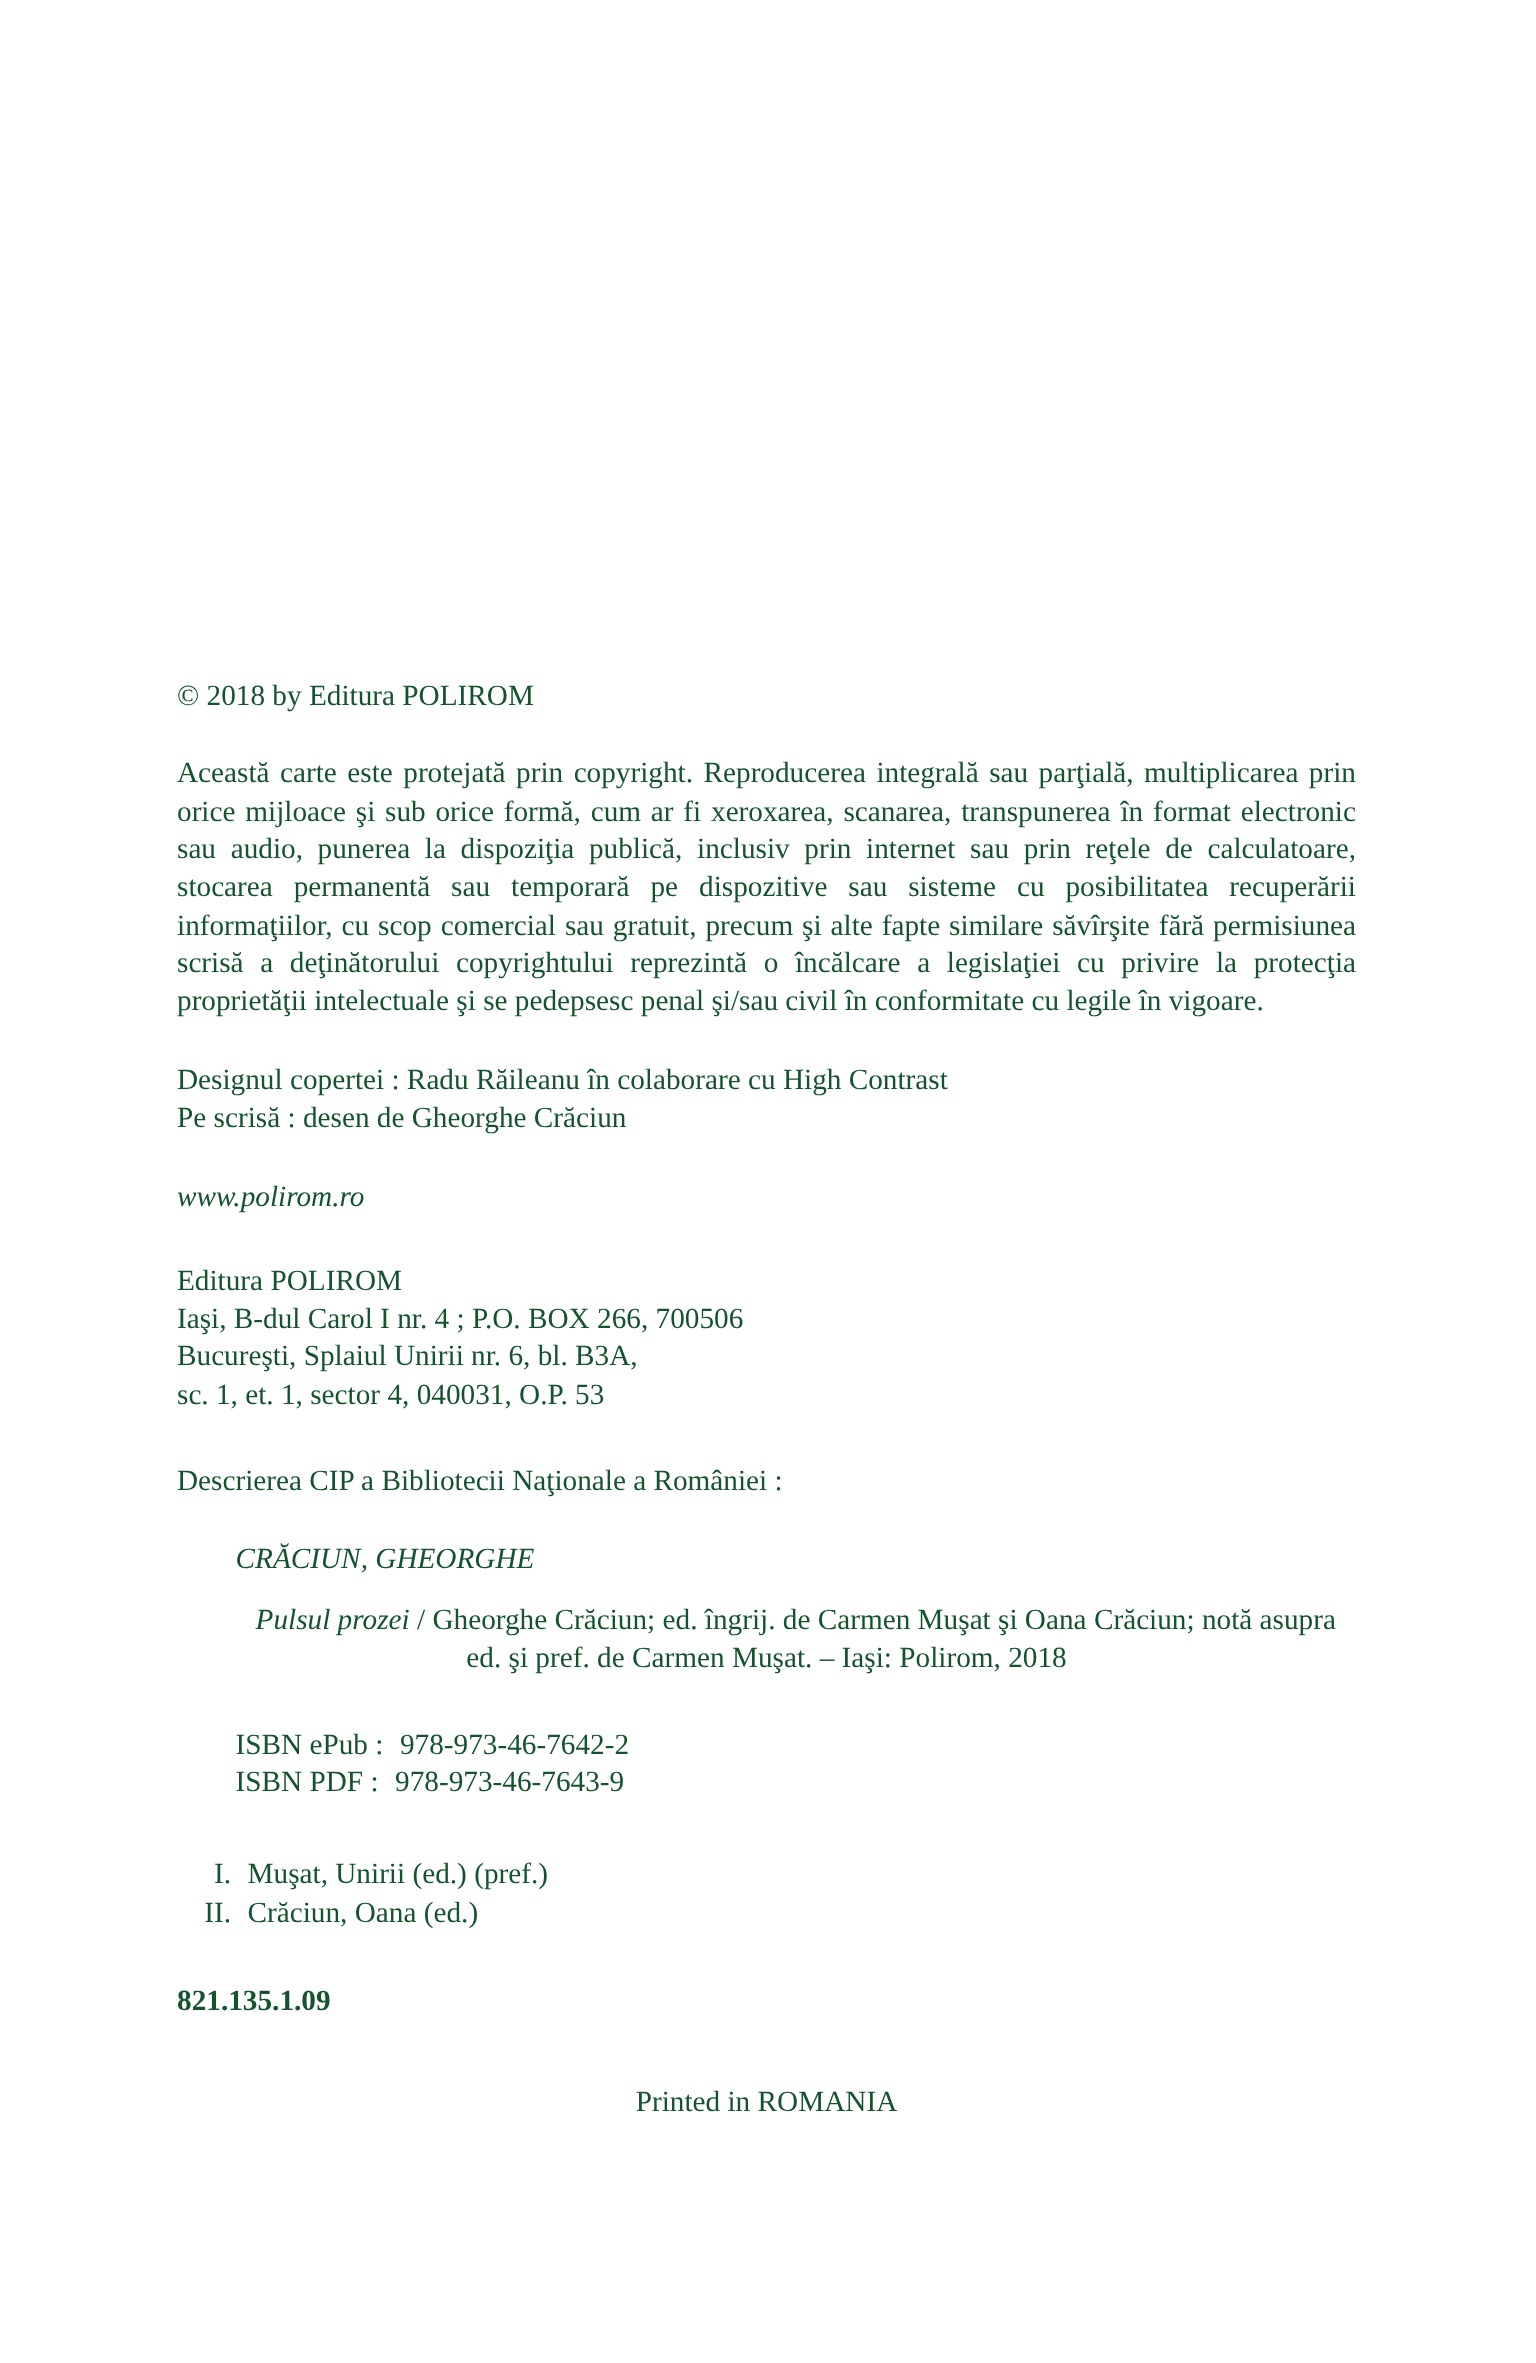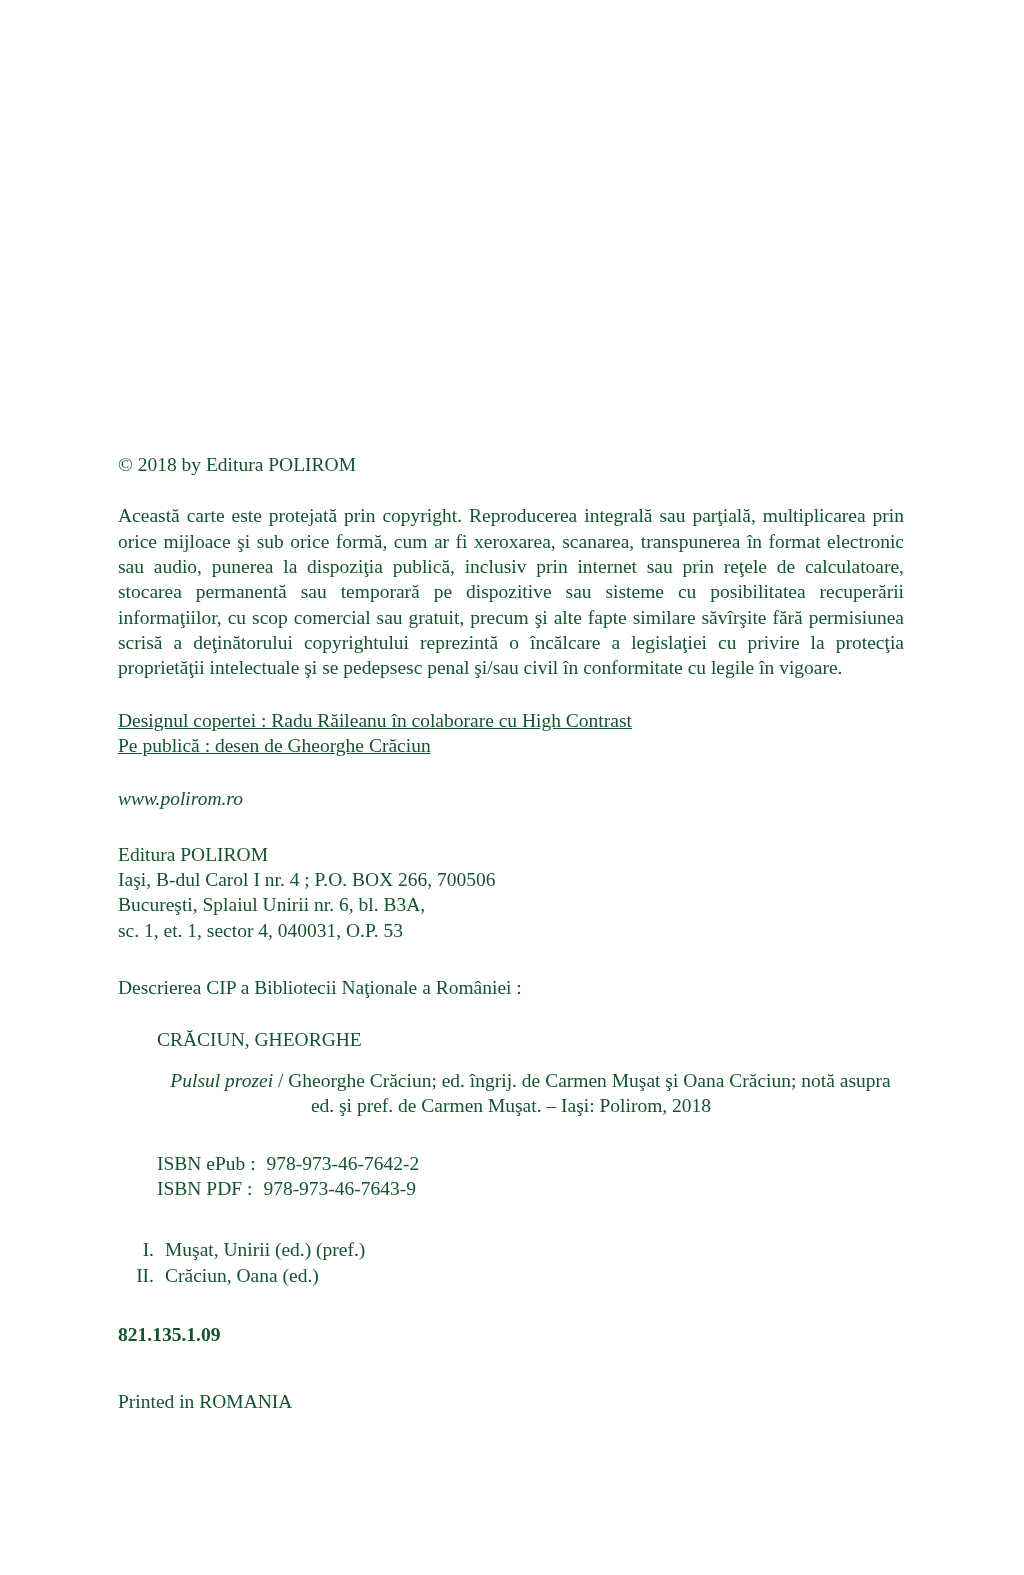--- a/index.html
+++ b/index.html
@@ -19,30 +19,31 @@
     line-height: 1.3;
     color: #14532d;
     overflow: hidden;
   }
   .block { margin: 0 0 0 0; }
   .copyright-line { margin-bottom: 26px; }
   .notice {
     text-align: justify;
     margin-bottom: 27px;
   }
-  .credits-block { margin-bottom: 28px; text-decoration: underline; }
+  .credits-block { margin-bottom: 28px; }
   .website {
     font-style: italic;
     margin-bottom: 30px;
   }
   .publisher-block { margin-bottom: 32px; }
   .cip-heading { margin-bottom: 26px; }
   .cip-author {
     margin-left: 39px;
     margin-bottom: 16px;
+    font-style: italic;
   }
   .cip-title {
     text-indent: 39px;
     text-align: center;
     margin-bottom: 32px;
   }
   .cip-title .title-italic { font-style: italic; }
   .isbn-block {
     margin-left: 39px;
     margin-bottom: 36px;
@@ -52,35 +53,35 @@
   .isbn-value { margin-left: 11px; }
   .contrib-block { margin-bottom: 34px; }
   .contrib-row { display: flex; }
   .contrib-num {
     flex: none;
     width: 36px;
     text-align: right;
     margin-right: 11px;
   }
   .udc { margin-bottom: 42px; font-weight: bold; }
-  .printed { margin-bottom: 0; }
+  .printed { margin-bottom: 0; text-align: center; }
   .line { display: block; }
 </style>
 </head>
 <body>
 
 <div class="page">
 
   <div class="block copyright-line">© 2018 by Editura POLIROM</div>
 
   <div class="block notice">Această carte este protejată prin copyright. Reproducerea integrală sau parţială, multiplicarea prin orice mijloace şi sub orice formă, cum ar fi xeroxarea, scanarea, transpunerea în format electronic sau audio, punerea la dispoziţia publică, inclusiv prin internet sau prin reţele de calculatoare, stocarea permanentă sau temporară pe dispozitive sau sisteme cu posibilitatea recuperării informaţiilor, cu scop comercial sau gratuit, precum şi alte fapte similare săvîrşite fără permisiunea scrisă a deţinătorului copyrightului reprezintă o încălcare a legislaţiei cu privire la protecţia proprietăţii intelectuale şi se pedepsesc penal şi/sau civil în conformitate cu legile în vigoare.</div>
 
   <div class="block credits-block">
     <span class="line">Designul copertei : Radu Răileanu în colaborare cu High Contrast</span>
-    <span class="line">Pe publică : desen de Gheorghe Crăciun</span>
+    <span class="line">Pe scrisă : desen de Gheorghe Crăciun</span>
   </div>
 
   <div class="block website">www.polirom.ro</div>
 
   <div class="block publisher-block">
     <span class="line">Editura POLIROM</span>
     <span class="line">Iaşi, B-dul Carol I nr. 4 ; P.O. BOX 266, 700506</span>
     <span class="line">Bucureşti, Splaiul Unirii nr. 6, bl. B3A,</span>
     <span class="line">sc. 1, et. 1, sector 4, 040031, O.P. 53</span>
   </div>

